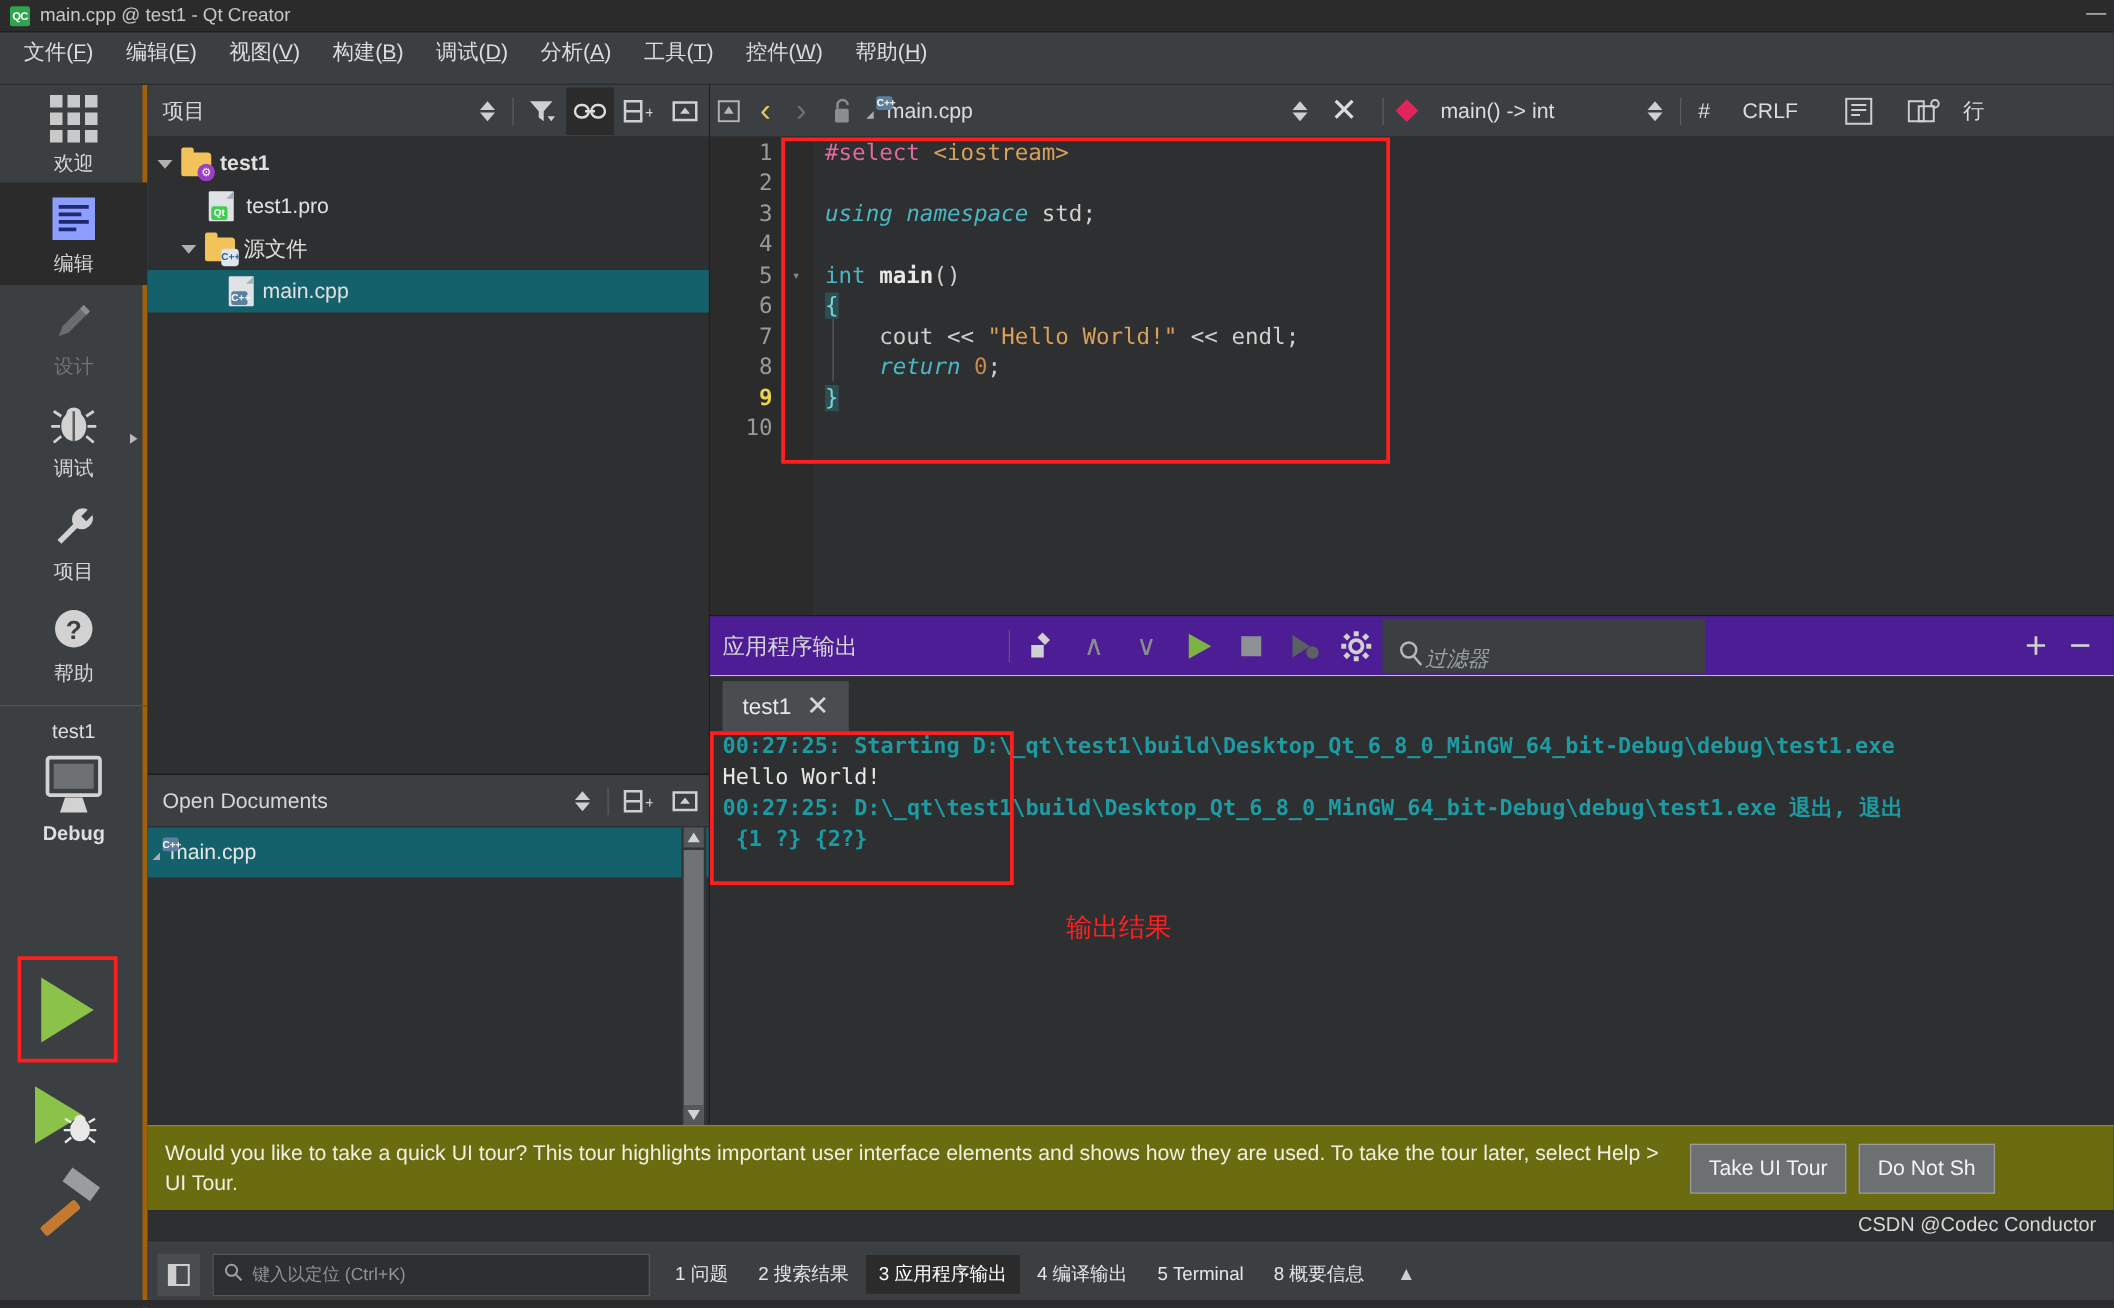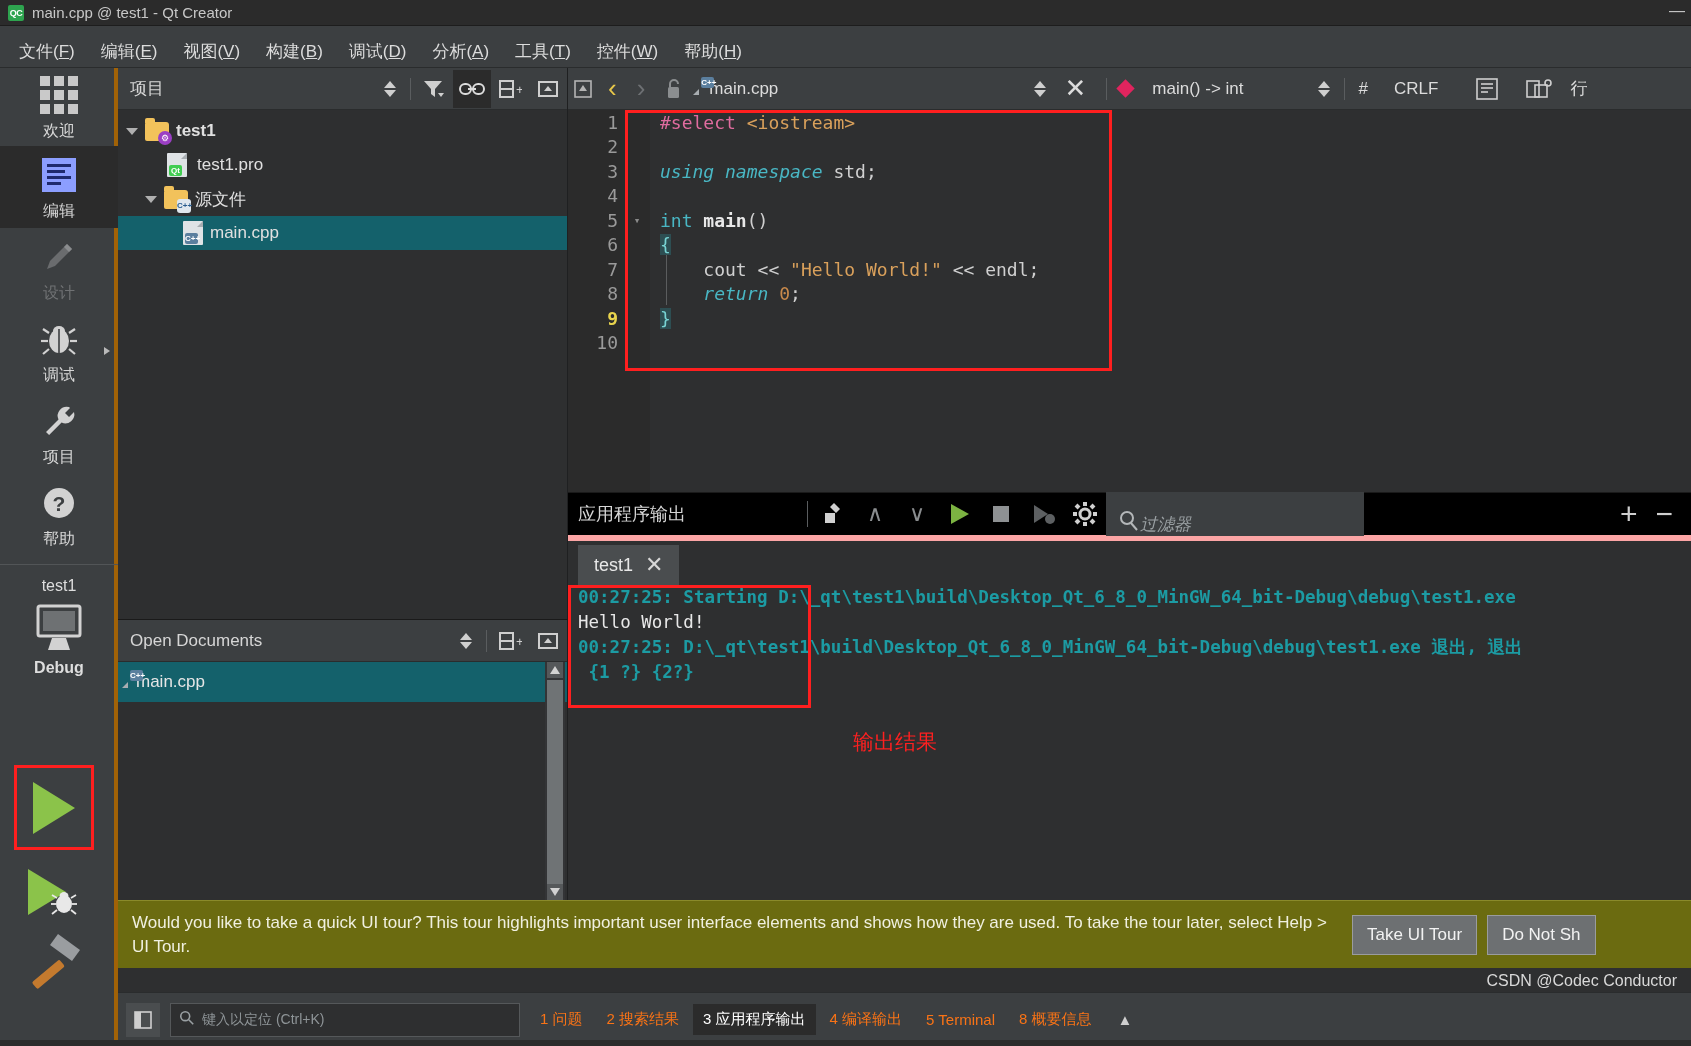--- a/index.html
+++ b/index.html
@@ -21,21 +21,21 @@
     width: 16px; height: 16px; background: #2ea44f; border-radius: 2px;
     color: #fff; font-size: 9px; font-weight: bold; line-height: 16px;
     text-align: center; letter-spacing: -0.5px;
   }
   .title-text { color: #c8c8c8; font-size: 15px; }
   .win-btns { position: absolute; right: 6px; top: 2px; color: #c8c8c8; font-size: 16px; }
 
   
   .menubar {
     position: absolute; left: 0; top: 26px; width: 1691px; height: 42px;
-    background: #3c3f41; display: flex; align-items: flex-end; padding-left: 6px;
+    background: #3c3f41; display: flex; align-items: flex-start; padding-left: 6px;
     border-bottom: 1px solid #2a2c2d;
   }
   .menu-item {
     color: #dcdcdc; font-size: 17px; padding: 4px 13px; cursor: default;
     white-space: nowrap;
   }
   .menu-item u { text-decoration: underline; }
 
   
   .modebar {
@@ -133,21 +133,21 @@
   .k-str { color: #d9a05b; }
   .k-num { color: #c98a4b; }
   .k-op  { color: #cfcfcf; }
   .k-brace { color: #78d4d4; background: #2d4e52; }
   .k-type { color: #49b7c4; }
   .redrect { position: absolute; border: 3px solid #ff1f1f; pointer-events: none; }
   .indentguide { position: absolute; width: 1px; background: #5b5d5e; }
 
   
   .outpane { position: absolute; left: 568px; top: 492px; width: 1123px; height: 408px; background: #2e2f30; border-top: 1px solid #1a1a1a; }
-  .outhead { height: 48px; background: #000000; display: flex; align-items: center; padding-left: 10px; border-bottom: 6px solid #fca5a5; }
+  .outhead { height: 48px; background: #4c1d95; display: flex; align-items: center; padding-left: 10px; border-bottom: 1px solid #fca5a5; }
   .outhead-title { color: #d6d6d6; font-size: 18px; width: 225px; }
   .ohbtn { width: 42px; height: 44px; display: flex; align-items: center; justify-content: center; color: #c4c4c4; }
   .filterbox { display: flex; align-items: flex-end; gap: 0; background: #3c3f41; height: 44px; padding: 0 12px; width: 258px; font-style: italic; }
   .filter-ph { color: #9aa0a3; font-size: 17px; }
   .plusminus { margin-left: auto; display: flex; gap: 18px; padding-right: 18px; color: #cfcfcf; font-size: 30px; font-weight: 300; }
   .tabs-row { height: 44px; display: flex; align-items: flex-end; padding-left: 10px; background: #2e2f30; }
   .otab { height: 40px; background: #4a4d4f; display: flex; align-items: center; gap: 12px; padding: 0 16px; color: #e8e8e8; font-size: 18px; }
   .outtext { position: absolute; left: 10px; top: 92px; right: 0; bottom: 0; font-family: "DejaVu Sans Mono", monospace; font-size: 17.5px; line-height: 25px; white-space: pre; }
   .o-teal { color: #1c9ba3; font-weight: bold; }
   .o-white { color: #e8e8e8; }
@@ -157,21 +157,21 @@
   
   .tourbar { position: absolute; left: 118px; top: 900px; width: 1573px; height: 68px; background: #6b6b10; display: flex; align-items: center; padding: 0 14px; border-top: 1px solid #8a8a2a; }
   .tour-text { color: #f0f0e0; font-size: 17px; line-height: 24px; flex: 1; max-width: 1210px; }
   .tour-btn { background: #6d7072; border: 1px solid #9a9c9e; color: #f2f2f2; font-size: 17px; padding: 9px 14px; margin-left: 10px; white-space: nowrap; }
   .watermark { position: absolute; right: 14px; top: 972px; color: #d9d9d9; font-size: 16px; }
 
   
   .statusbar { position: absolute; left: 118px; top: 992px; width: 1573px; height: 54px; background: #3c3f41; display: flex; align-items: center; gap: 10px; padding-left: 8px; border-top: 1px solid #2a2c2d; }
   .sb-icon { width: 34px; height: 34px; background: #4a4d4f; display: flex; align-items: center; justify-content: center; color: #d0d0d0; }
   .sb-search { width: 350px; height: 34px; background: #2e2f30; border: 1px solid #55585a; display: flex; align-items: center; gap: 7px; padding-left: 8px; color: #8e9497; font-size: 14px; }
-  .sb-tab { color: #f97316; font-size: 15px; padding: 6px 10px; white-space: nowrap; }
+  .sb-tab { color: #e5e5e5; font-size: 15px; padding: 6px 10px; white-space: nowrap; }
   .sb-tab.on { background: #2b2b2b; color: #fff; }
   .bottomedge { position: absolute; left: 0; top: 1040px; width: 1691px; height: 6px; background: #2b2b2b; }
 </style>
 </head>
 <body>
 
 <div id="app">
 
   <div class="titlebar">
     <div class="qc-logo">QC</div>

